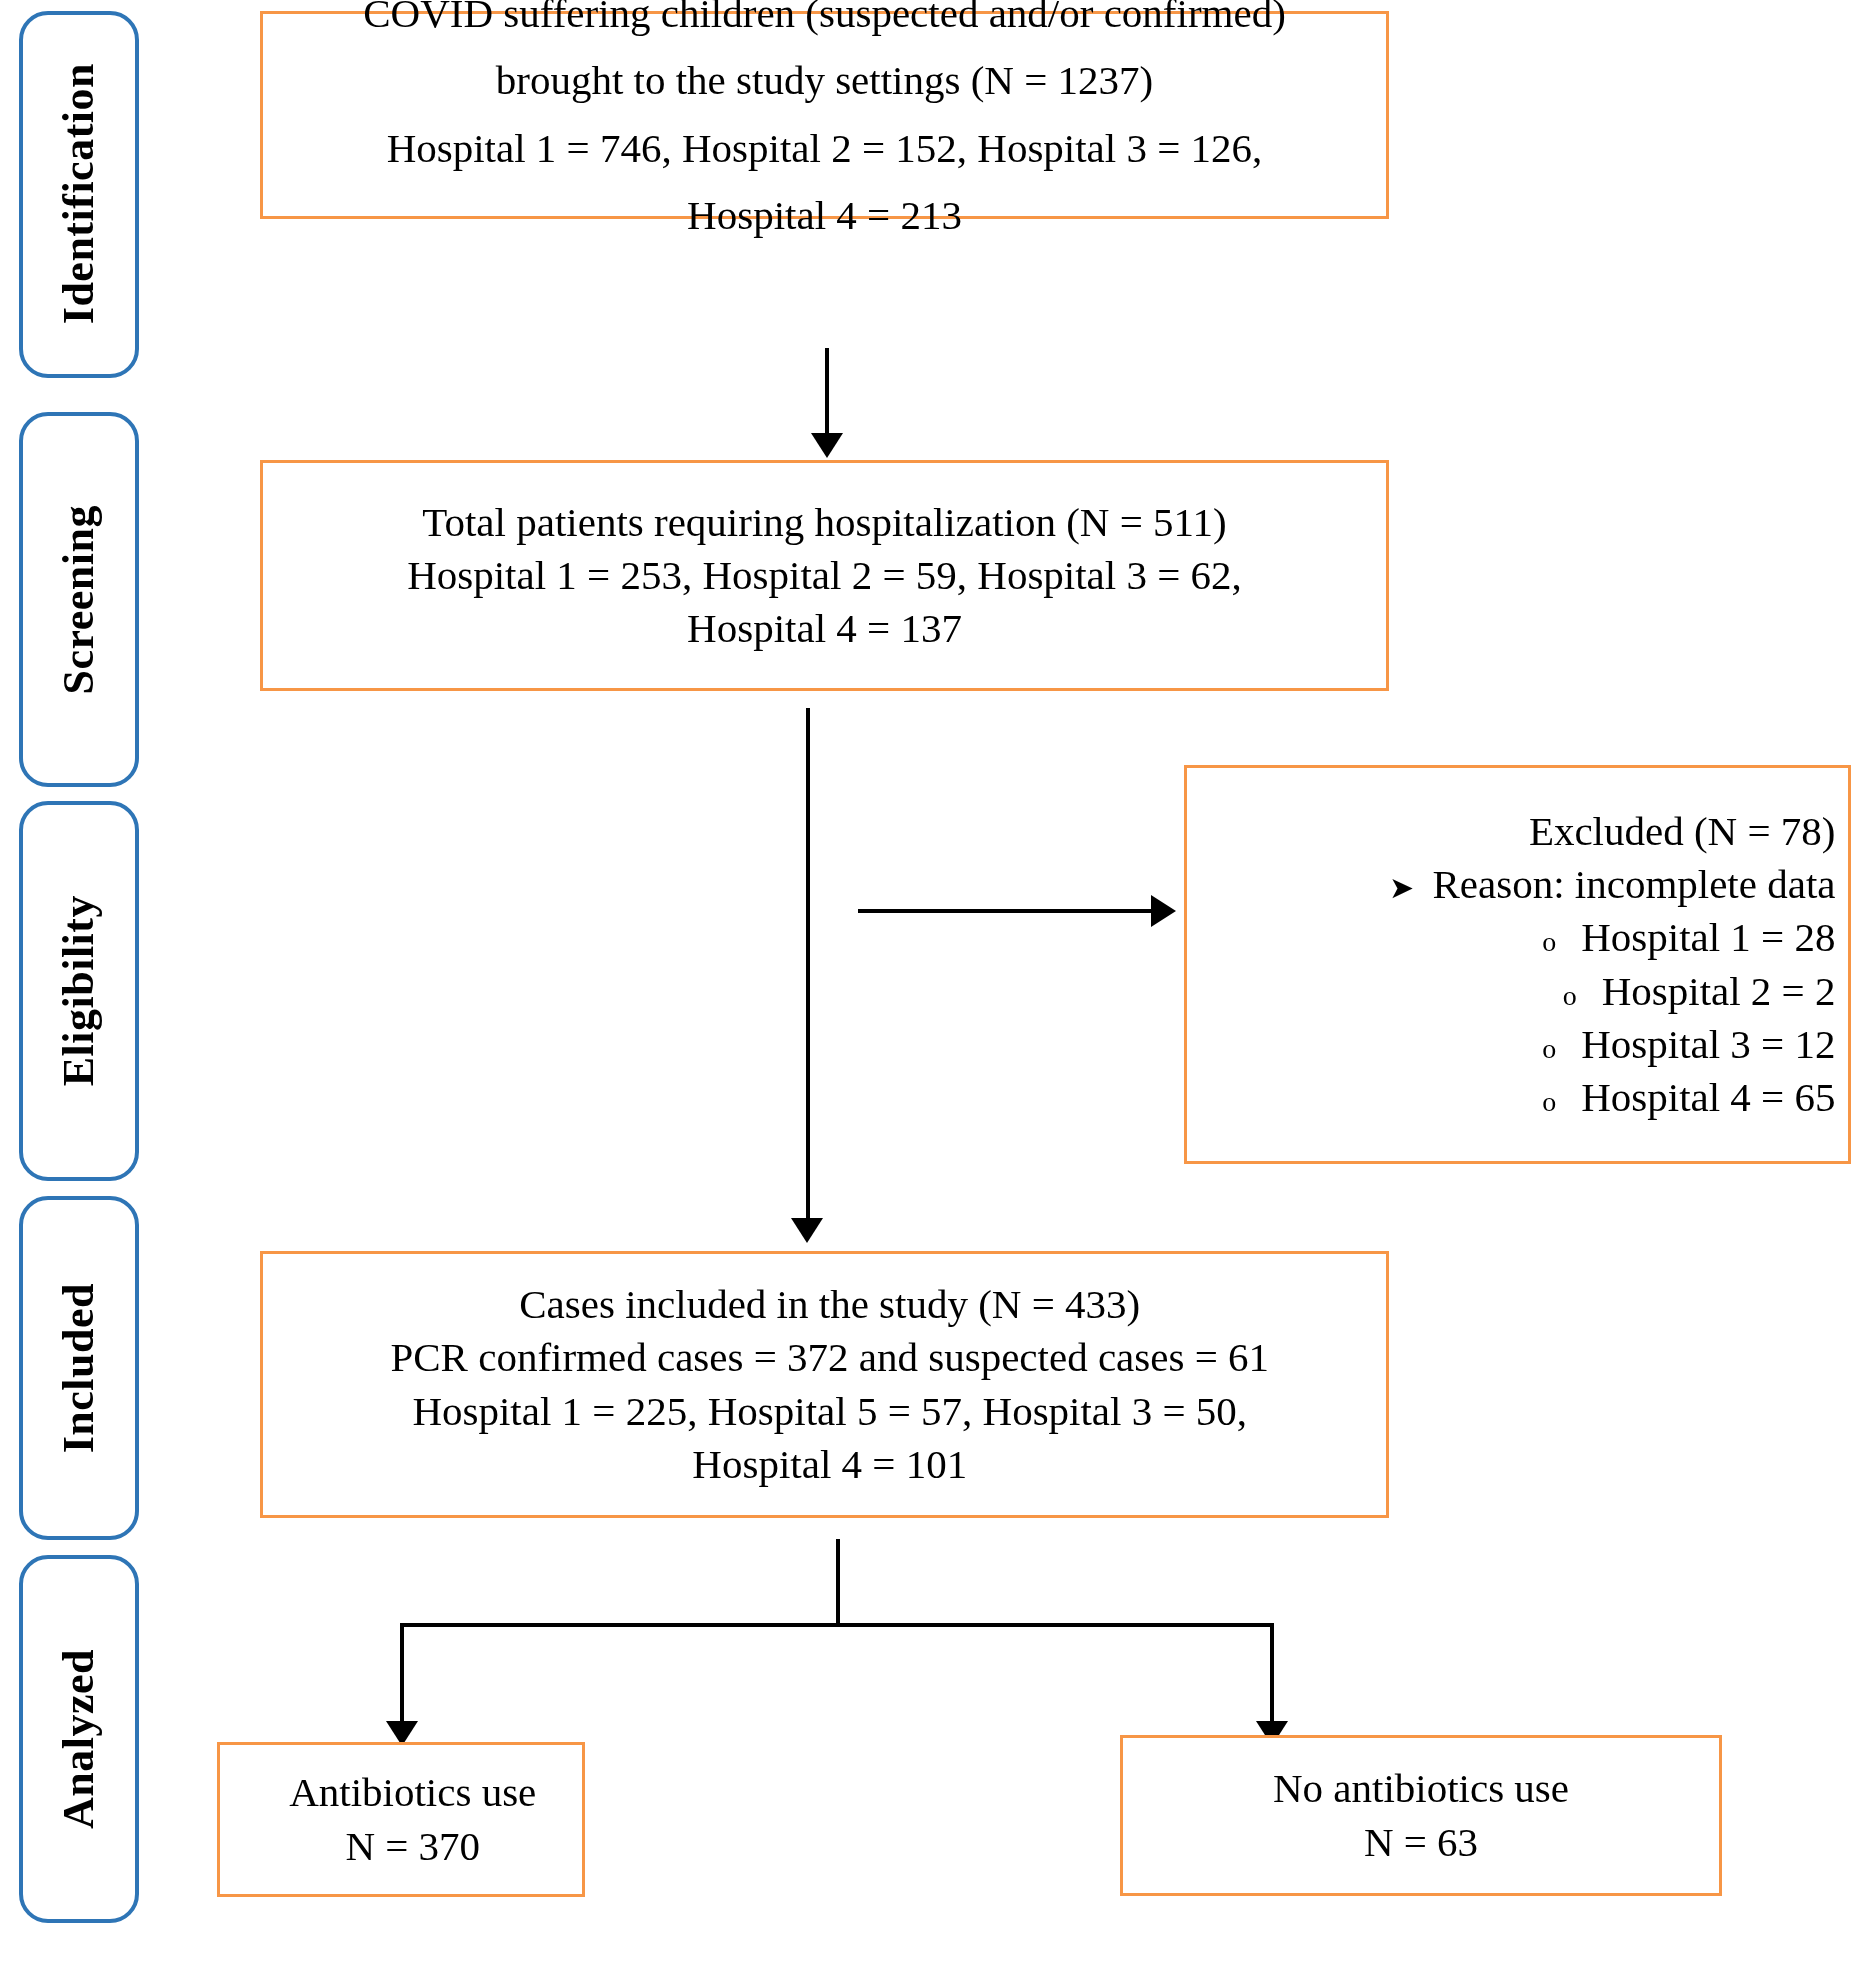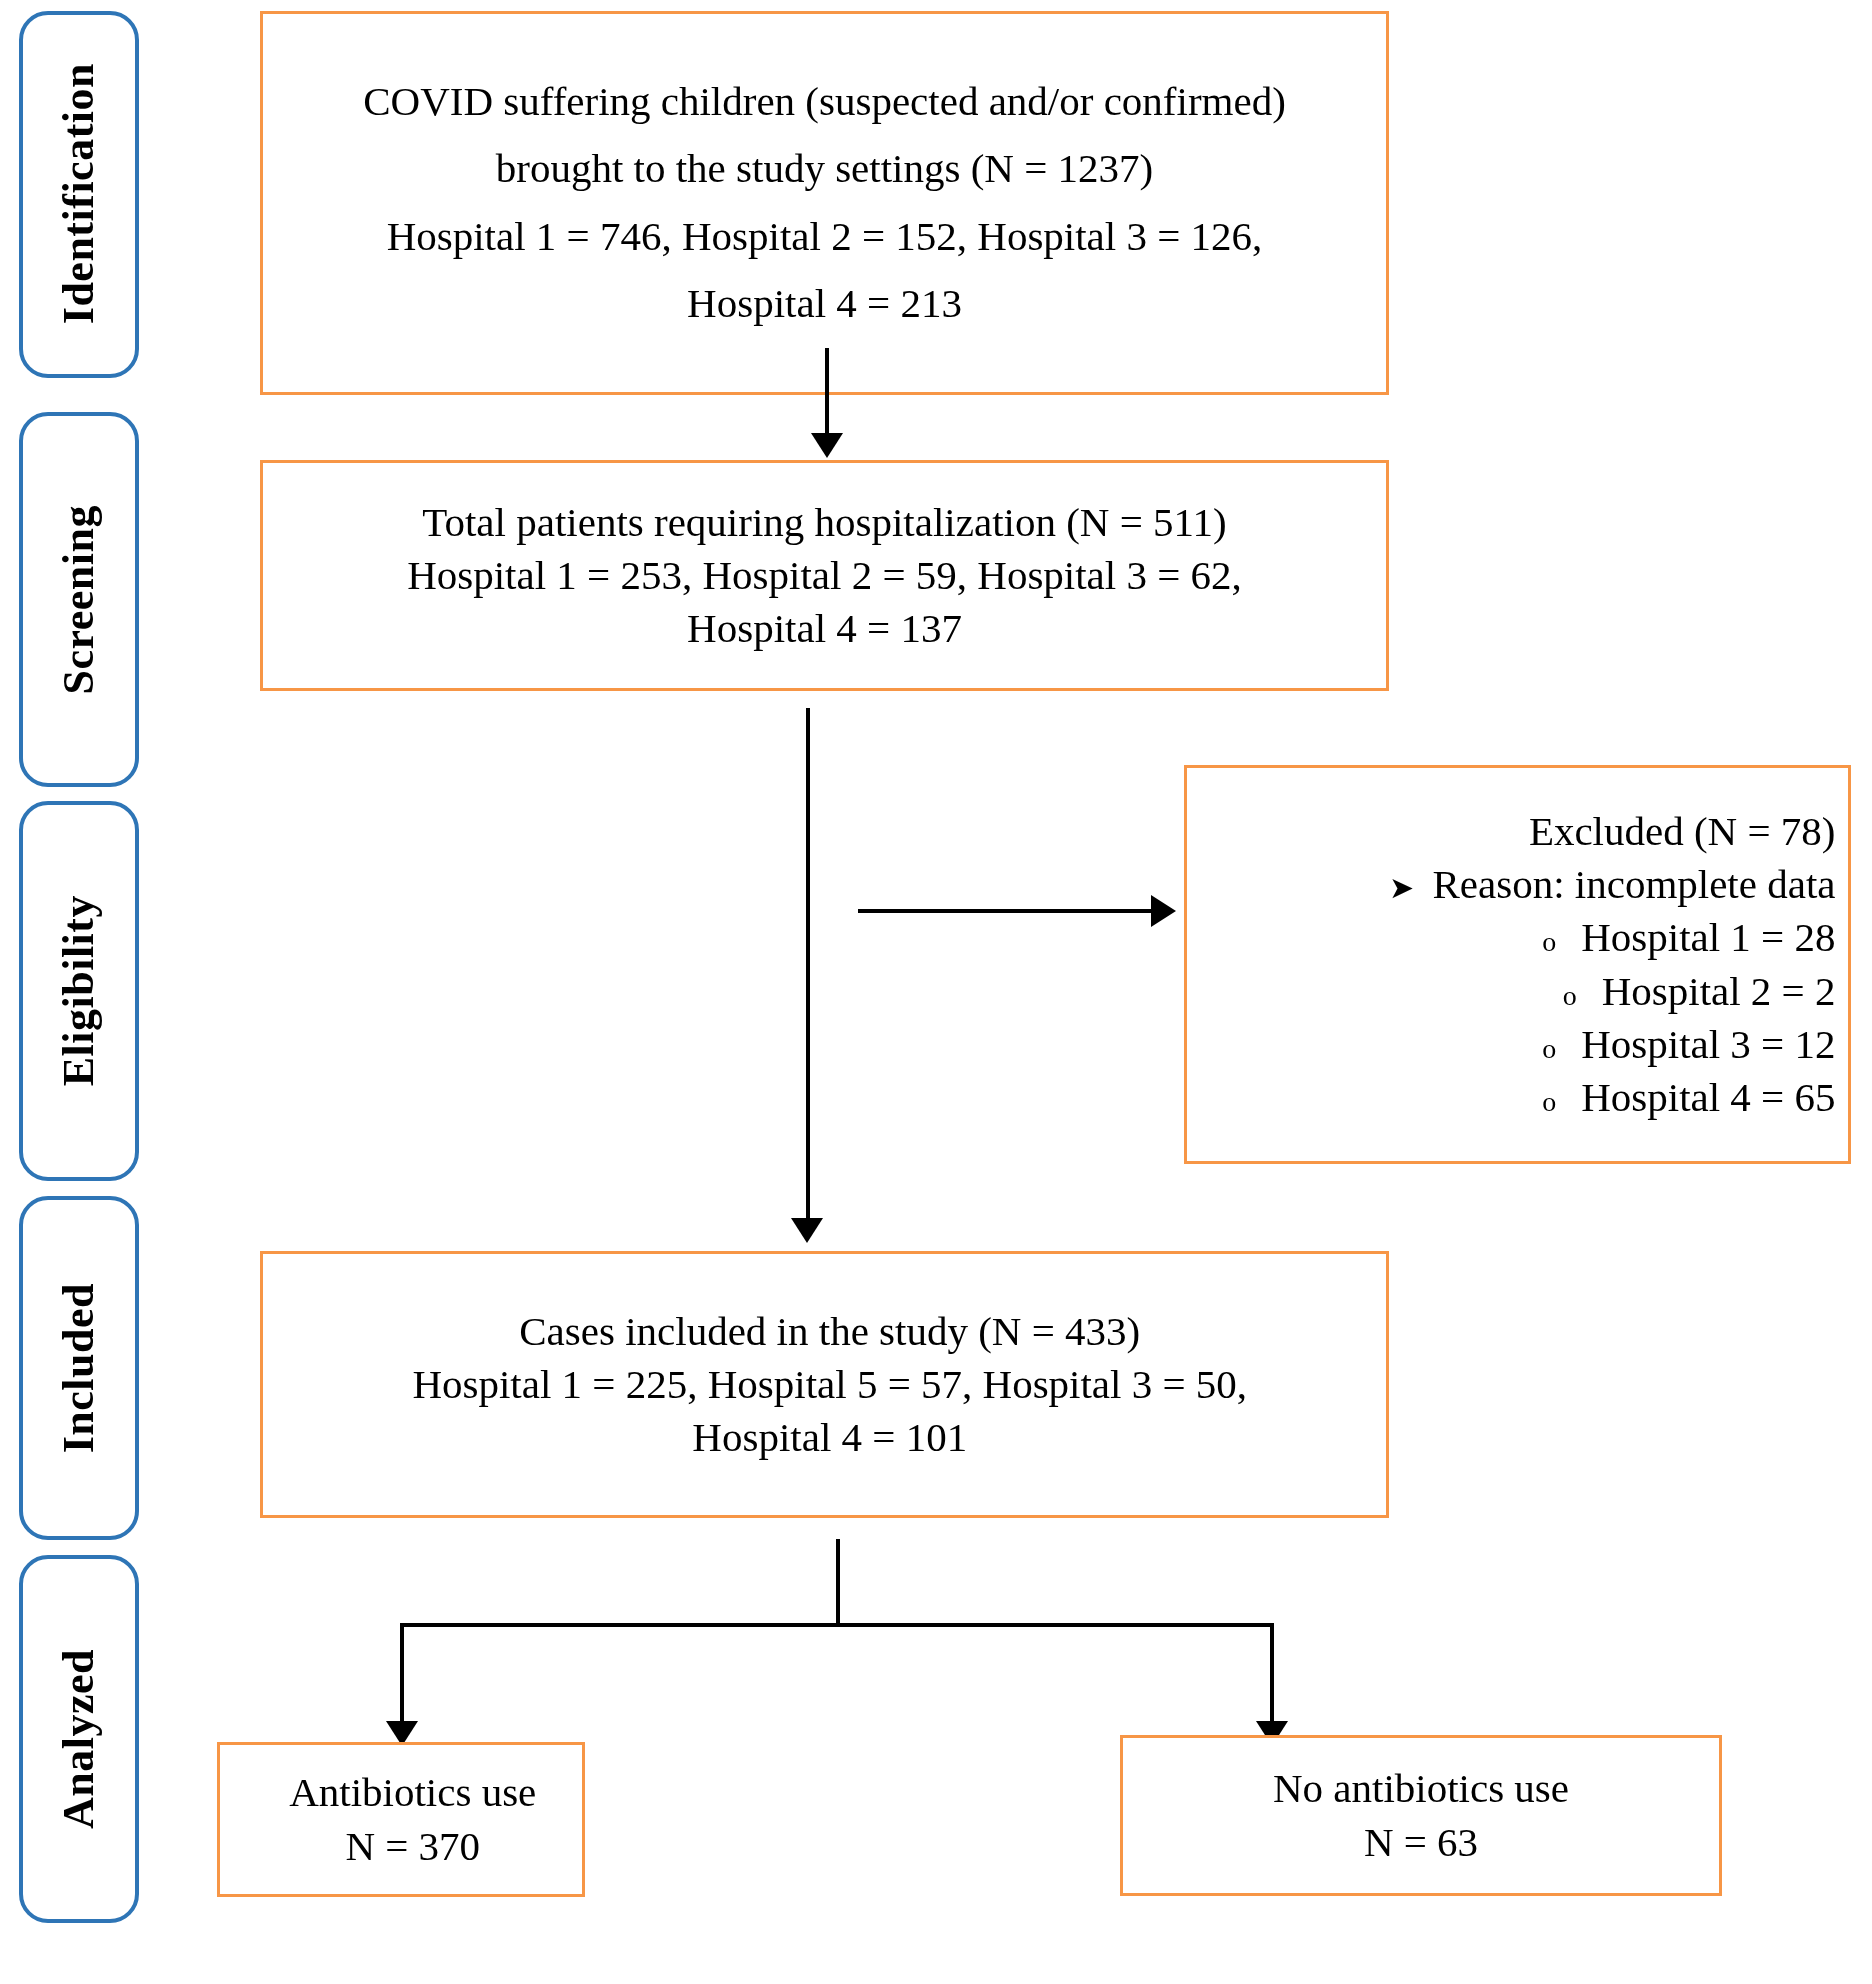--- a/index.html
+++ b/index.html
@@ -151,21 +151,21 @@
   </div>
 
   <div class="stage-box" style="top:1196px;height:344px;">
     <span class="stage-label">Included</span>
   </div>
 
   <div class="stage-box" style="top:1555px;height:368px;">
     <span class="stage-label">Analyzed</span>
   </div>
 
-  <div class="flow-box" style="left:260px;top:10.6px;width:1129px;height:384px;gap:14px;">
+  <div class="flow-box" style="left:260px;top:10.6px;width:1129px;height:208px;gap:14px;">
     <div class="flow-line">COVID suffering children (suspected and/or confirmed)</div>
     <div class="flow-line">brought to the study settings (N = 1237)</div>
     <div class="flow-line">Hospital 1 = 746, Hospital 2 = 152, Hospital 3 = 126,</div>
     <div class="flow-line">Hospital 4 = 213</div>
   </div>
 
   <div class="vline" style="left:825px;top:348px;height:89px;"></div>
   <div class="arrow-down" style="left:811px;top:433px;"></div>
 
   <div class="flow-box" style="left:260px;top:460px;width:1129px;height:231px;">
@@ -201,20 +201,21 @@
       </div>
       <div class="excl-sub">
         <span class="bullet-circle">o</span>
         <span>Hospital 4 = 65</span>
       </div>
     </div>
   </div>
 
   <div class="flow-box" style="left:260px;top:1251px;width:1129px;height:267px;padding-left:23px;">
     <div class="flow-line">Cases included in the study (N = 433)</div>
+    <div class="flow-line">PCR confirmed cases = 372 and suspected cases = 61</div>
     <div class="flow-line">Hospital 1 = 225, Hospital 5 = 57, Hospital 3 = 50,</div>
     <div class="flow-line">Hospital 4 = 101</div>
   </div>
 
   <div class="vline" style="left:836px;top:1539px;height:87px;"></div>
   <div class="hline" style="left:400px;top:1623px;width:874px;"></div>
   <div class="vline" style="left:400px;top:1623px;height:103px;"></div>
   <div class="arrow-down" style="left:386px;top:1721px;"></div>
   <div class="vline" style="left:1270px;top:1623px;height:103px;"></div>
   <div class="arrow-down" style="left:1256px;top:1721px;"></div>

